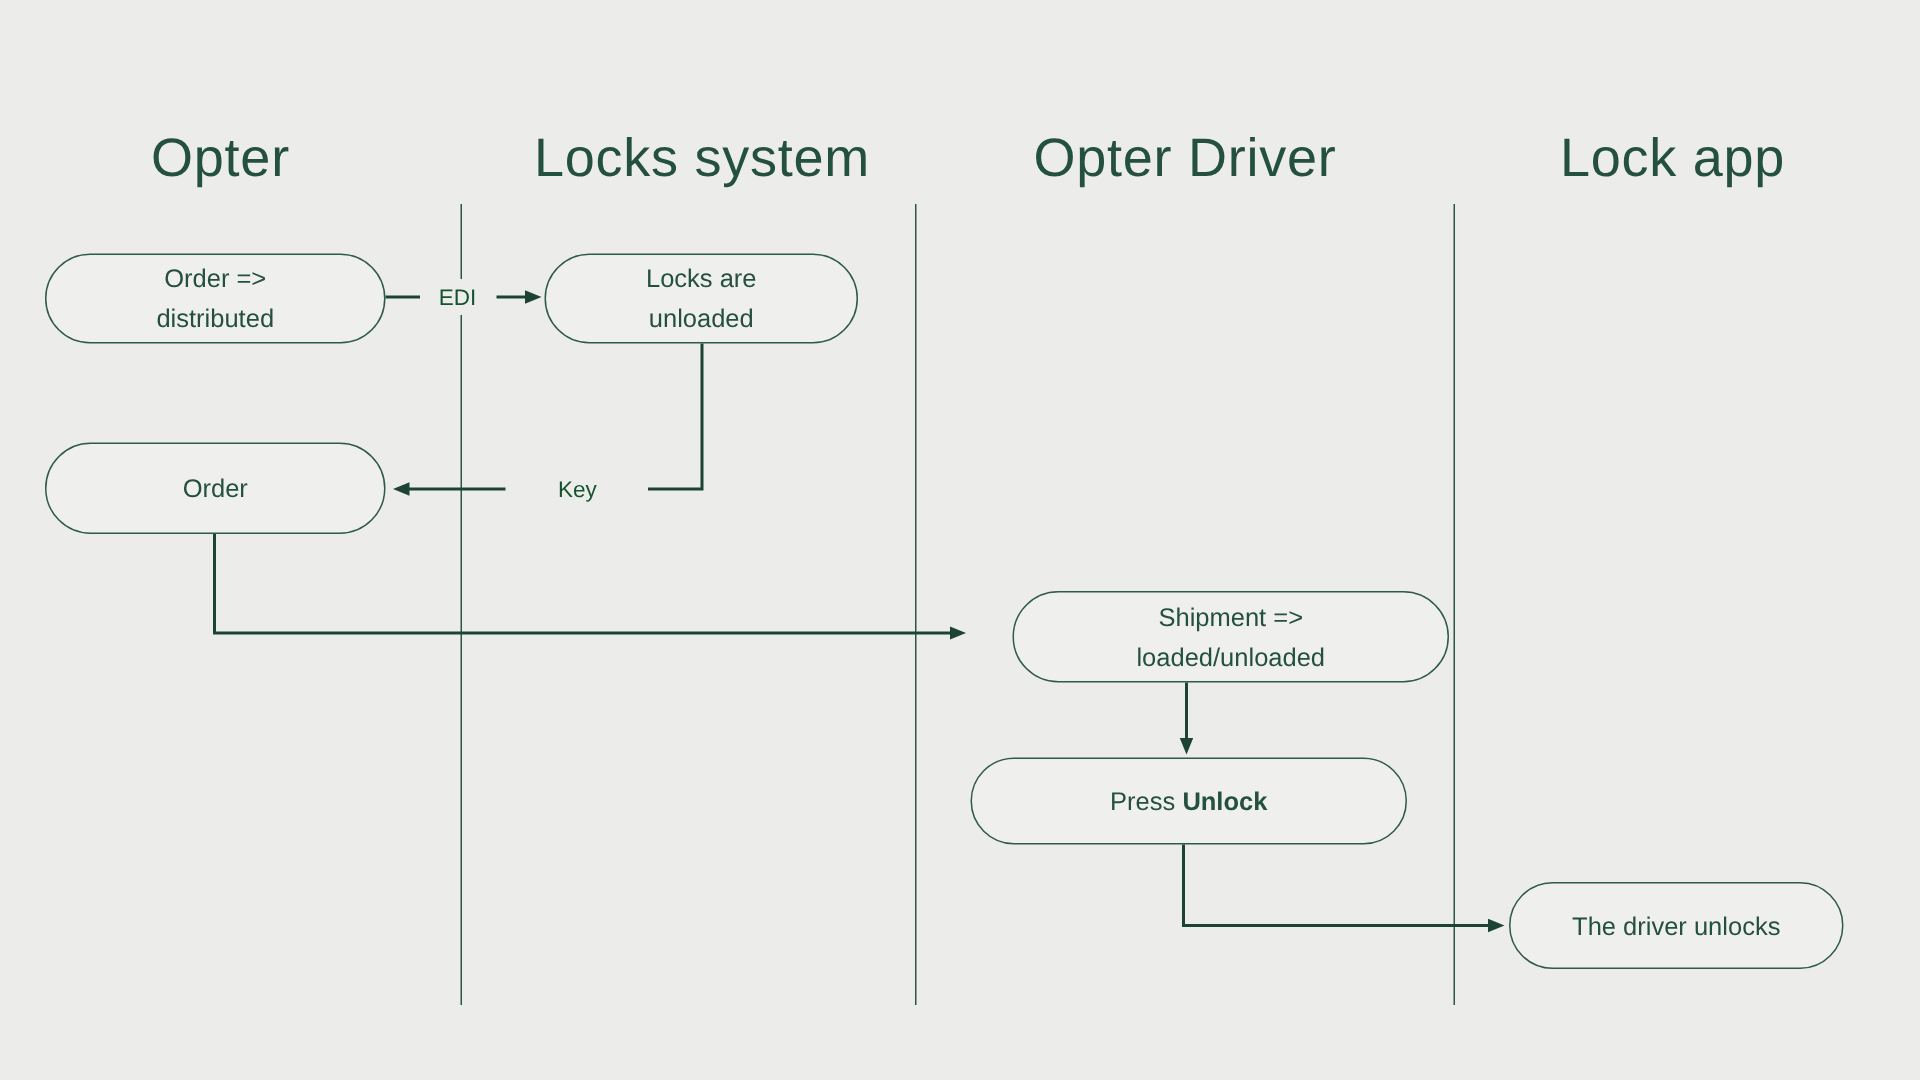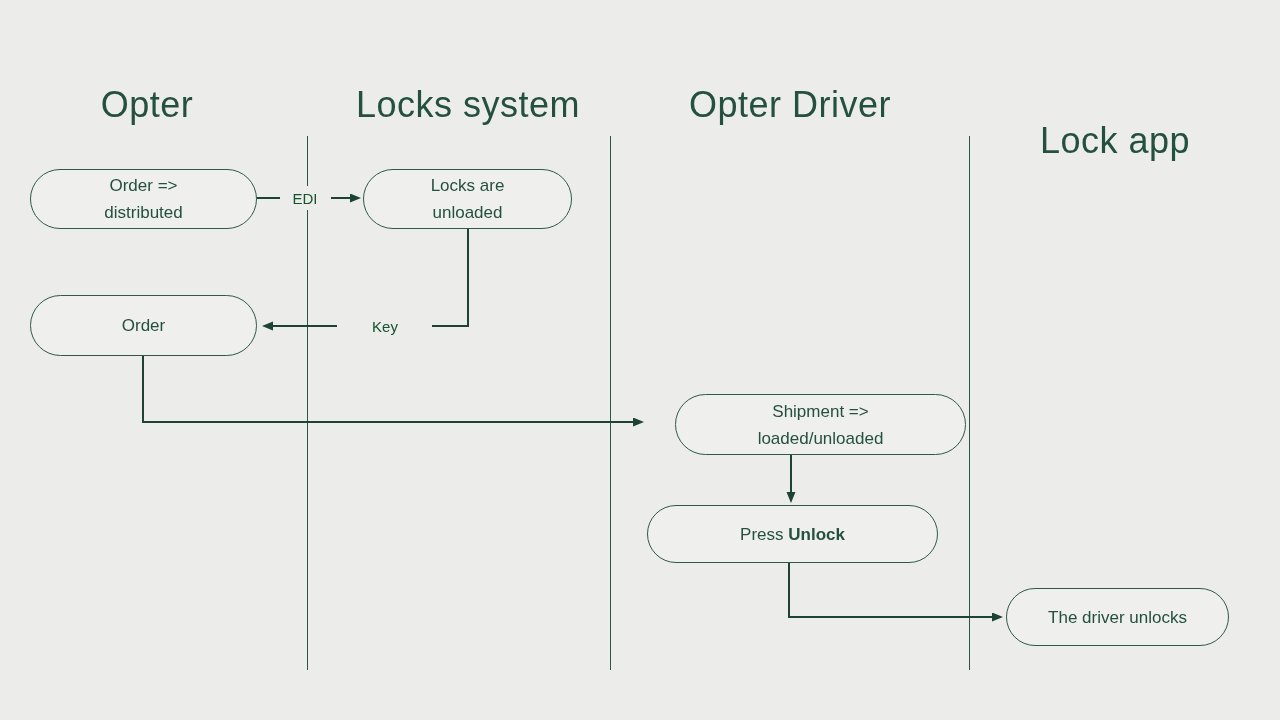--- a/index.html
+++ b/index.html
@@ -15,21 +15,21 @@
   
   .hdr{
     position:absolute;top:82px;height:46px;
     display:flex;align-items:center;justify-content:center;
     font-size:36px;color:#24503F;letter-spacing:0.5px;
     z-index:3;white-space:nowrap;
   }
   .hdr-opter{left:47px;width:200px;}
   .hdr-locksystem{left:343px;width:250px;}
   .hdr-opterdriver{left:665px;width:250px;}
-  .hdr-lockapp{left:990px;width:250px;margin-top:36px;}
+  .hdr-lockapp{left:990px;width:250px;}
   
   .divider{
     position:absolute;top:136px;height:534px;width:1.4px;
     background:#2B5547;z-index:1;
   }
   .div-1{left:307px;}
   .div-2{left:610px;}
   .div-3{left:969px;}
   
   .overlay{position:absolute;left:0;top:0;z-index:2;}

